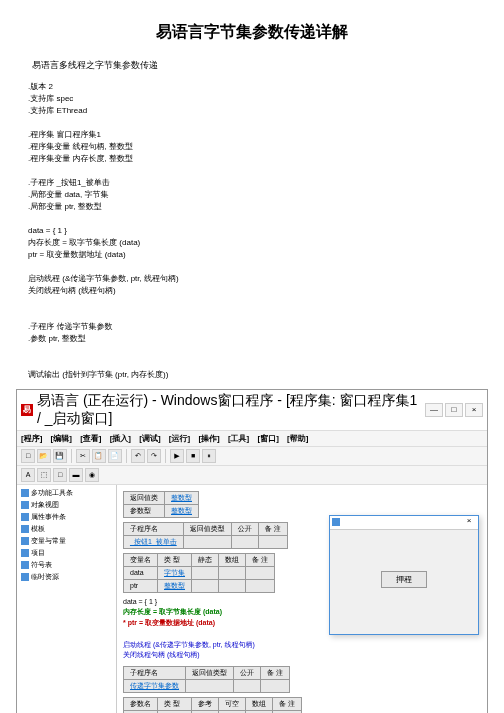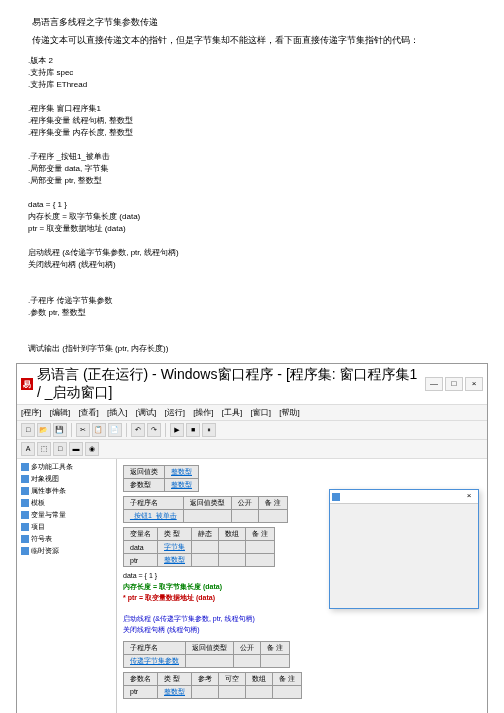--- a/index.html
+++ b/index.html
@@ -10,21 +10,21 @@
 .code-block { font-size: 8px; line-height: 1.5; margin: 8px 12px; white-space: pre-line; }
 
 .ide-window { border: 1px solid #999; background: #fff; margin: 8px 0; width: 472px; }
 .ide-titlebar { background: #fff; padding: 2px 4px; display: flex; align-items: center; border-bottom: 1px solid #ddd; }
 .ide-icon { width: 12px; height: 12px; background: #c00; margin-right: 4px; display: flex; align-items: center; justify-content: center; color: #fff; font-size: 8px; font-weight: bold; }
 .ide-title { font-size: 14px; flex: 1; }
 .win-btns { display: flex; gap: 2px; }
 .win-btn { width: 18px; height: 14px; border: 1px solid #ccc; background: #f5f5f5; font-size: 8px; text-align: center; line-height: 12px; cursor: pointer; }
 
 .ide-menubar { background: #f5f5f5; padding: 2px 4px; font-size: 8px; border-bottom: 1px solid #ddd; }
-.ide-menubar span { margin-right: 6px; cursor: pointer; }
+.ide-menubar span { margin-right: 6px; cursor: pointer; font-weight: bold; }
 .ide-toolbar { background: #f5f5f5; padding: 2px 4px; display: flex; gap: 2px; border-bottom: 1px solid #ddd; }
 .tool-btn { width: 14px; height: 14px; background: #e8e8e8; border: 1px solid #ccc; cursor: pointer; font-size: 7px; text-align: center; line-height: 12px; }
 
 .ide-body { display: flex; height: 260px; border-bottom: 1px solid #ddd; }
 .ide-left { width: 100px; border-right: 1px solid #ccc; background: #fff; font-size: 7px; padding: 2px; }
 .ide-left .tree-item { padding: 1px 2px; cursor: pointer; display: flex; align-items: center; gap: 2px; }
 .tree-icon { width: 8px; height: 8px; background: #4a90d9; display: inline-block; }
 
 .ide-main { flex: 1; background: #fff; position: relative; padding: 6px; font-size: 8px; overflow: hidden; }
 .code-table { border-collapse: collapse; font-size: 7px; margin-bottom: 4px; }
@@ -41,22 +41,22 @@
 .popup-close { width: 14px; height: 12px; font-size: 8px; text-align: center; cursor: pointer; }
 .popup-body { display: flex; align-items: center; justify-content: center; height: 100px; }
 .popup-btn { padding: 2px 14px; border: 1px solid #999; background: #e8e8e8; font-size: 8px; cursor: pointer; }
 
 .toolbar-sep { width: 1px; height: 14px; background: #ccc; margin: 0 2px; }
 </style>
 </head>
 <body>
 
 <div class="page">
+  <h1>易语言字节集参数传递详解</h1>
   <p class="para">易语言多线程之字节集参数传递</p>
-  <p class="para">传递文本可以直接传递文本的指针，但是字节集却不能这样，看下面直接传递字节集指针的代码：</p>
   <div class="code-block">.版本 2
 .支持库 spec
 .支持库 EThread
 
 .程序集 窗口程序集1
 .程序集变量 线程句柄, 整数型
 .程序集变量 内存长度, 整数型
 
 .子程序 _按钮1_被单击
 .局部变量 data, 字节集
@@ -257,19 +257,22 @@
                 <td></td>
               </tr>
         </tbody>
           </table>
 
         <div class="popup-window">
           <div class="popup-title">
             <span class="ico"></span>
             <span class="popup-close">×</span>
           </div>
+          <div class="popup-body">
+            <button class="popup-btn">押程</button>
+          </div>
         </div>
       </div>
     </div>
 
   </div>
 
 </div>
 
 </body></html>

